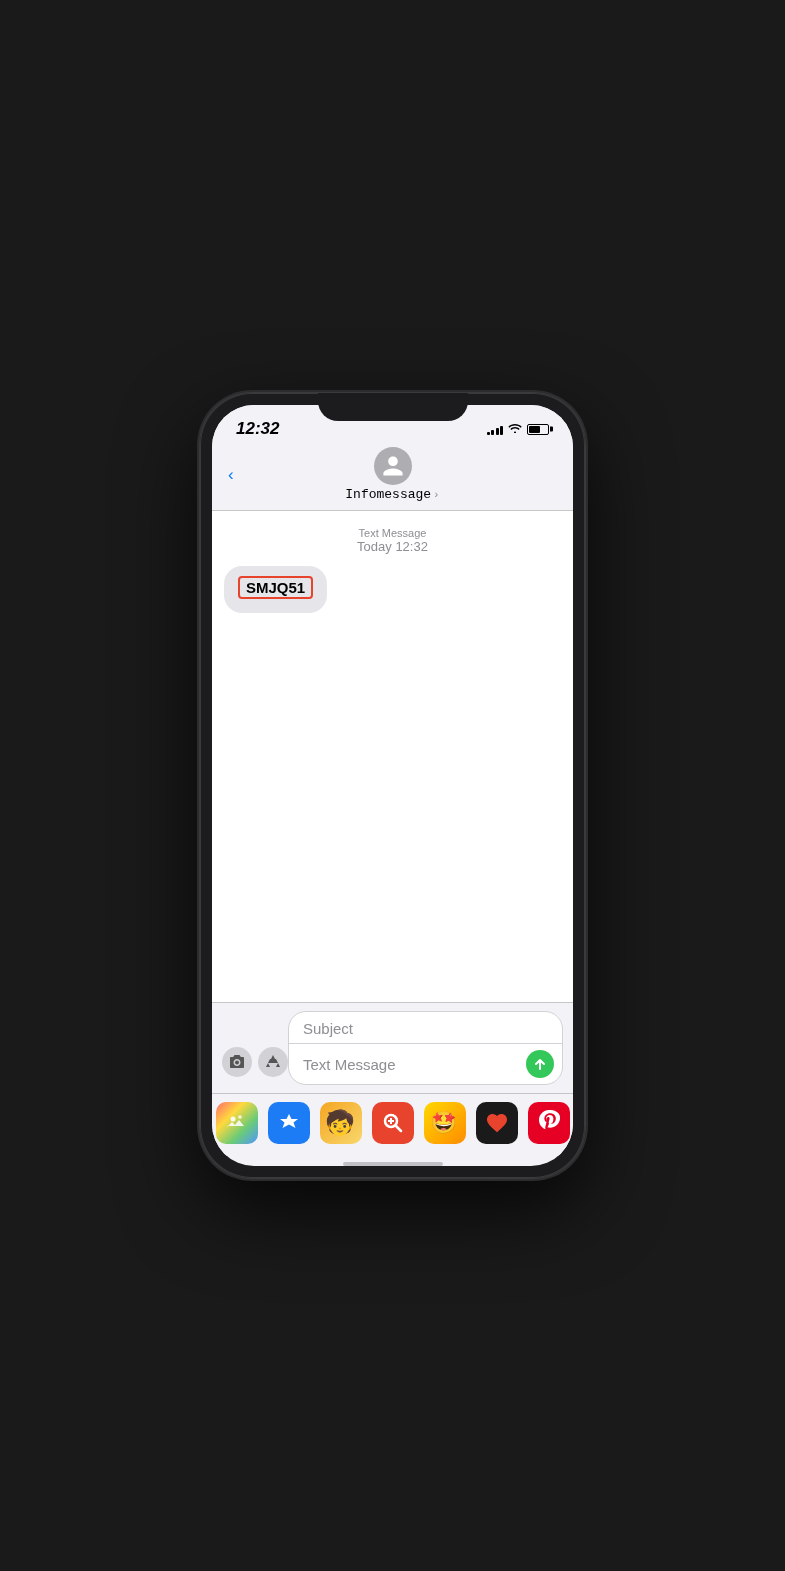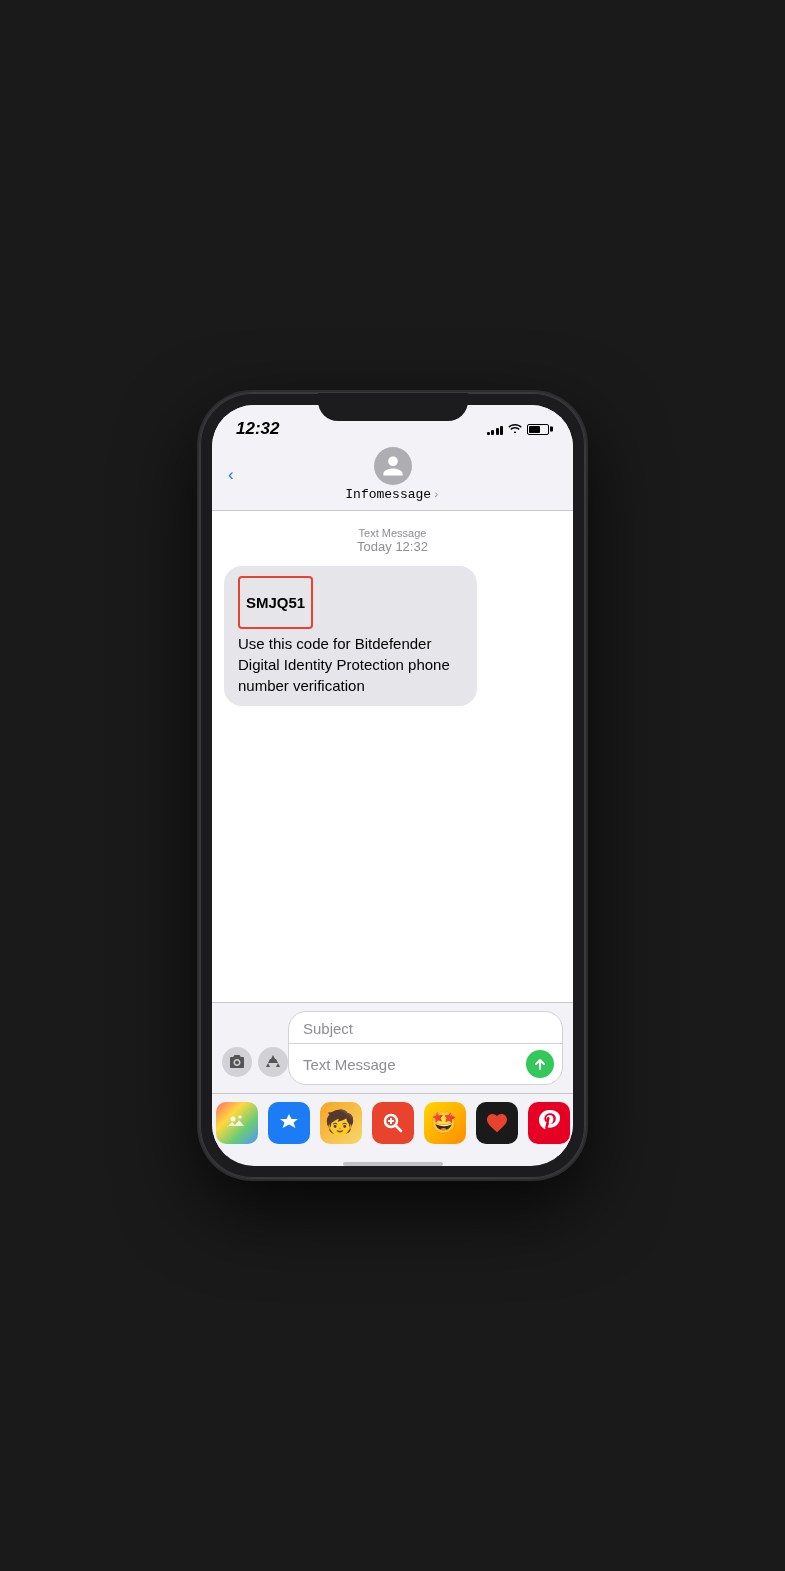--- a/index.html
+++ b/index.html
@@ -227,21 +227,21 @@
       max-width: 75%;
       position: relative;
     }
 
     .message-code {
       font-size: 15px;
       font-weight: 600;
       color: #000;
       display: inline-block;
       border: 2px solid #e8432d;
-      padding: 16px 6px;
+      padding: 1px 6px;
       border-radius: 4px;
       margin-bottom: 4px;
       background: transparent;
     }
 
     .message-text {
       font-size: 15px;
       color: #000;
       line-height: 1.4;
     }
@@ -409,21 +409,20 @@
       <div class="message-timestamp">
         <div class="message-timestamp-line1">Text Message</div>
         <div class="message-timestamp-line2">Today 12:32</div>
       </div>
 
       <div class="message-bubble-wrap">
         <div class="message-bubble">
           <div>
             <span class="message-code">SMJQ51</span>
           </div>
-          <div class="message-text">Use this code for Bitdefender Digital Identity Protection phone number verification</div>
         </div>
       </div>
     </div>
 
     <div class="input-area">
       <div class="input-row">
         <div class="input-icons">
           <div class="input-icon-btn">
             <svg width="16" height="14" viewBox="0 0 16 14" fill="none">
               <path d="M14 2h-2.17L10.5 0h-5L4.17 2H2C1.45 2 1 2.45 1 3v9c0 .55.45 1 1 1h12c.55 0 1-.45 1-1V3c0-.55-.45-1-1-1zM8 11c-1.93 0-3.5-1.57-3.5-3.5S6.07 4 8 4s3.5 1.57 3.5 3.5S9.93 11 8 11z" fill="#555"></path>

